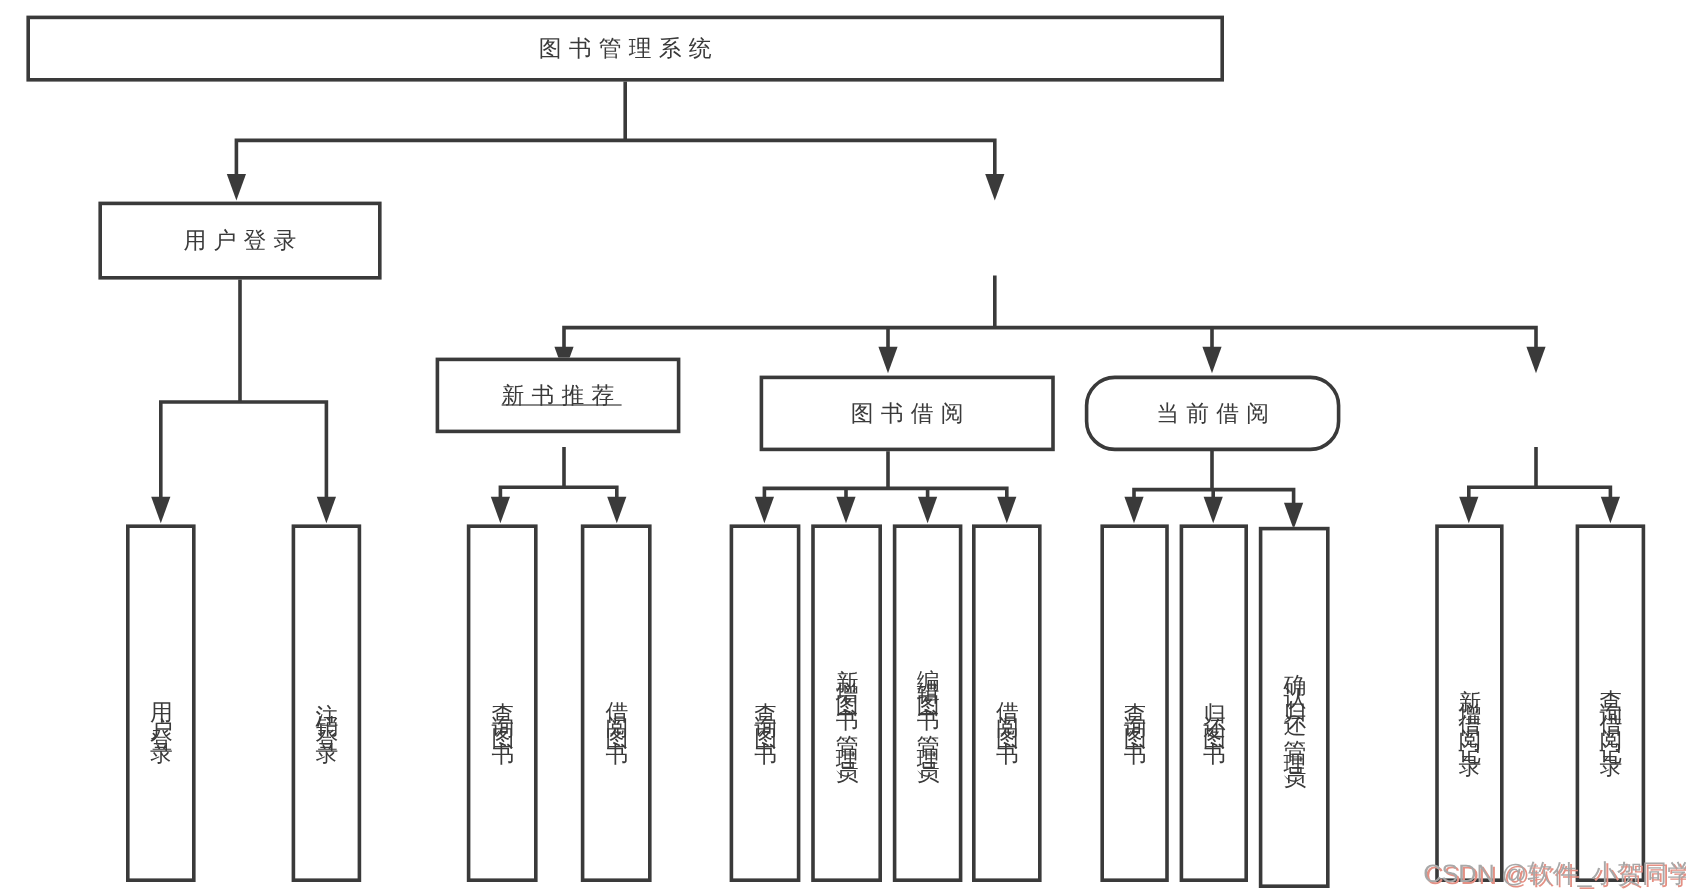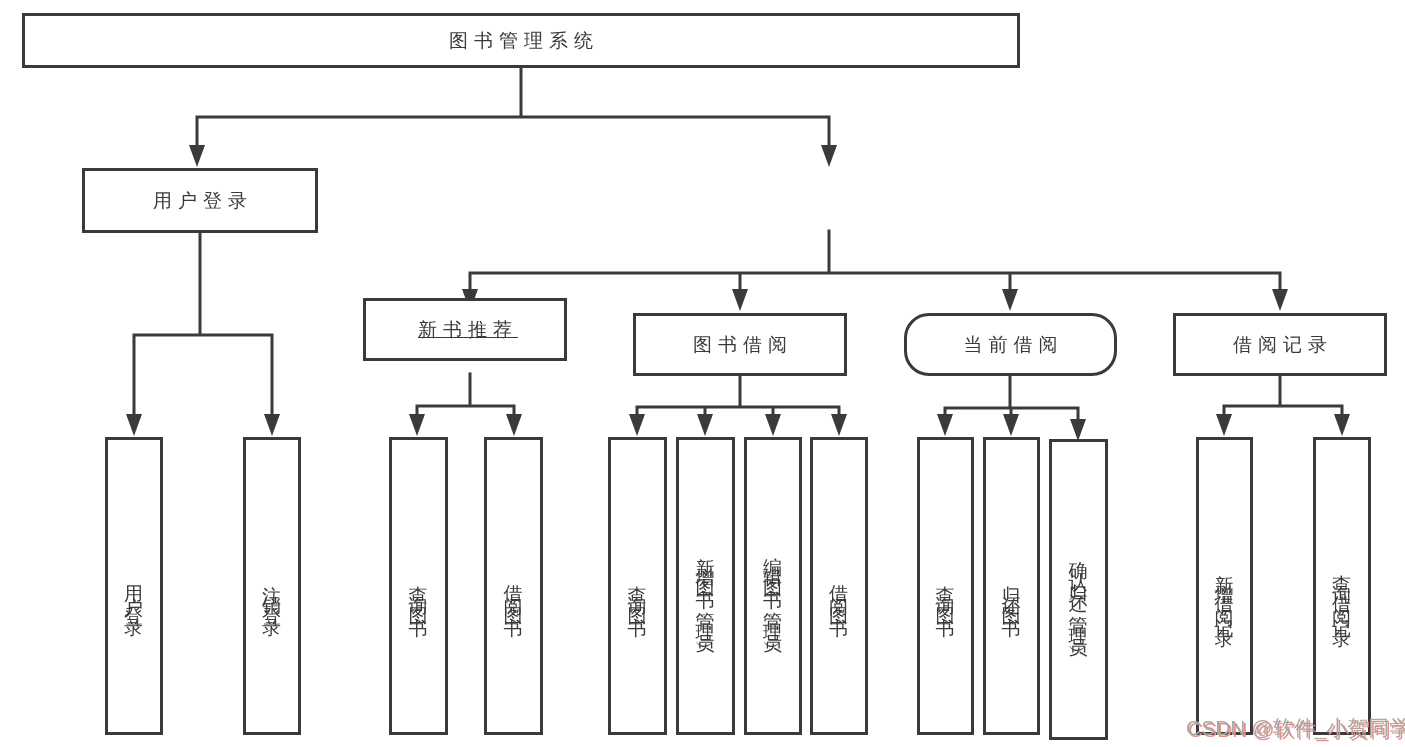--- a/index.html
+++ b/index.html
@@ -109,28 +109,25 @@
     <span class="h-label">图书管理系统</span>
   </div>
 
   <div class="node" style="left:82px;top:168px;width:236px;height:65px;">
     <span class="h-label">用户登录</span>
   </div>
 
   <div class="node" style="left:363px;top:298px;width:204px;height:63px;text-decoration:underline;">
     <span class="h-label">新书推荐</span>
   </div>
-  <div class="node" style="left:633px;top:313px;width:214px;height:63px;font-family:Liberation Serif, serif;">
+  <div class="node" style="left:633px;top:313px;width:246px;height:63px;font-family:Liberation Serif, serif;">
     <span class="h-label">图书借阅</span>
   </div>
   <div class="node" style="left:904px;top:313px;width:213px;height:63px;border-radius:25px;">
     <span class="h-label">当前借阅</span>
-  </div>
-  <div class="node" style="left:1173px;top:313px;width:214px;height:63px;">
-    <span class="h-label">借阅记录</span>
   </div>
 
   <div class="node" style="left:105px;top:437px;width:58px;height:298px;">
     <span class="v-label">用户登录</span>
   </div>
   <div class="node" style="left:243px;top:437px;width:58px;height:298px;">
     <span class="v-label">注销登录</span>
   </div>
 
   <div class="node" style="left:389px;top:437px;width:59px;height:298px;">

